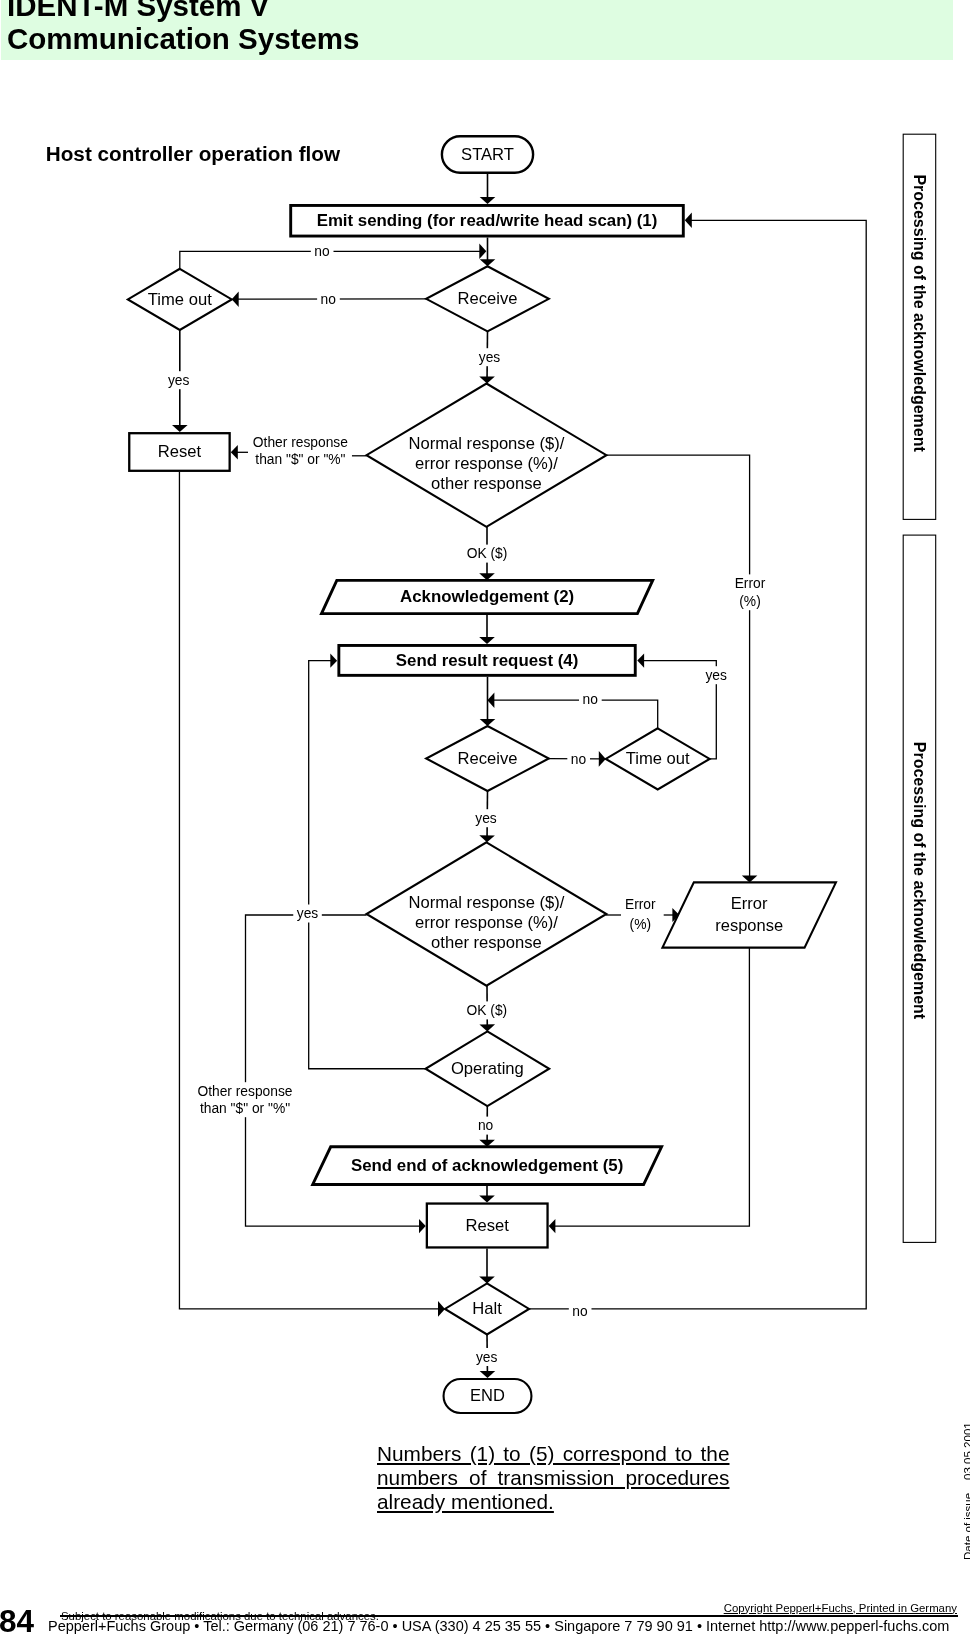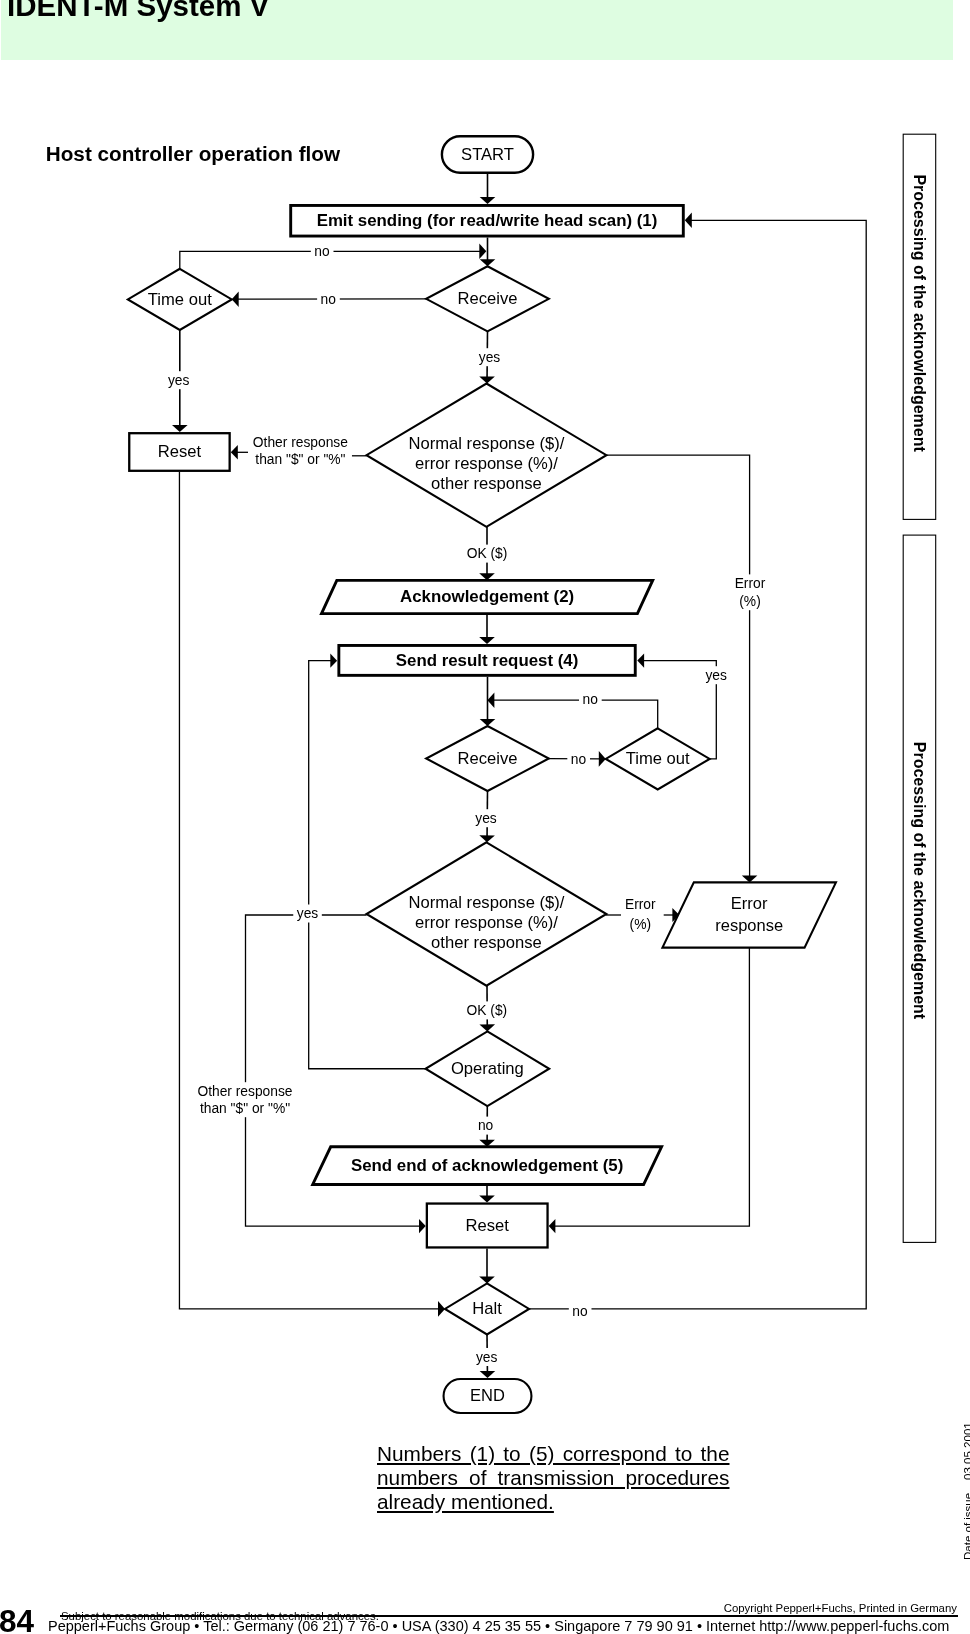--- a/index.html
+++ b/index.html
@@ -9,28 +9,28 @@
   #hdr-band{position:absolute;left:1px;top:0;width:952px;height:60px;}
   #hdr-title{position:absolute;left:7px;top:-10px;font-size:29.5px;font-weight:bold;line-height:32.5px;white-space:pre;}
   #chart{position:absolute;left:0;top:0;}
   #caption{position:absolute;left:377px;top:1442px;width:352.5px;font-size:20.8px;line-height:23.85px;text-align:justify;text-decoration:underline;}
   #margin-note-gap{display:inline-block;width:13px;}
   #margin-note{position:absolute;left:963px;top:1560px;transform-origin:0 0;transform:rotate(-90deg);white-space:nowrap;font-size:11.5px;line-height:11.5px;}
   #footer{position:static;}
   #pageno{position:absolute;left:-1px;top:1606px;font-size:31.5px;font-weight:bold;line-height:31.5px;}
   #f-rule{position:absolute;left:59.5px;top:1615.4px;width:898px;height:1.3px;background:#000;}
   #f-note{position:absolute;left:61px;top:1601.5px;font-size:11.4px;line-height:13px;margin-top:8px;}
-  #f-copy{position:absolute;left:61px;top:1601.5px;width:896px;text-align:right;font-size:11.4px;line-height:13px;}
+  #f-copy{position:absolute;left:61px;top:1601.5px;width:896px;text-align:right;font-size:11.4px;line-height:13px;text-decoration:underline;}
   #f-addr{position:absolute;left:48px;top:1618px;font-size:14.5px;line-height:17px;white-space:nowrap;}
 </style>
 </head>
 <body>
 
 <div id="hdr-band" style="background: rgb(222, 253, 225);"></div>
-<div id="hdr-title"><span>IDENT-M System V</span><br></div>
+<div id="hdr-title"><span>IDENT-M System V</span><br><span>Communication Systems</span></div>
 
 <svg id="chart" width="970" height="1634" viewBox="0 0 970 1634">
     <g>
       <polyline points="487.5,173.9 487.5,200.15" fill="none" stroke="#000000" stroke-width="1.6" stroke-linejoin="miter" stroke-linecap="butt"></polyline>
       <polygon points="487.5,204 479.7,197 495.3,197" fill="#000000" stroke="none"></polygon>
       <polyline points="487.5,237.5 487.5,262.45" fill="none" stroke="#000000" stroke-width="1.6" stroke-linejoin="miter" stroke-linecap="butt"></polyline>
       <polygon points="487.5,266.3 479.7,259.3 495.3,259.3" fill="#000000" stroke="none"></polygon>
       <polyline points="179.8,268.8 179.8,251.3 482.45,251.3" fill="none" stroke="#000000" stroke-width="1.3" stroke-linejoin="miter" stroke-linecap="butt"></polyline>
       <polygon points="486.3,251.3 479.3,259.1 479.3,243.5" fill="#000000" stroke="none"></polygon>
       <polyline points="426.2,298.85 235.54999376657761,299.1930719906514" fill="none" stroke="#000000" stroke-width="1.3" stroke-linejoin="miter" stroke-linecap="butt"></polyline>

